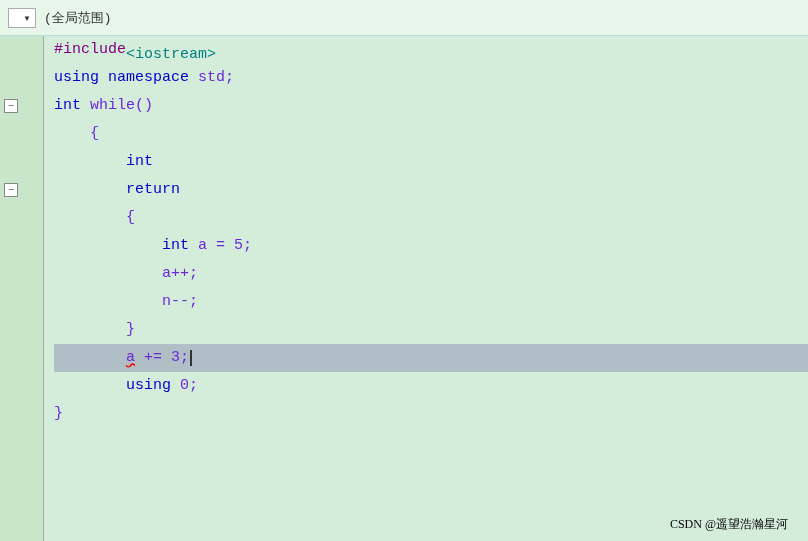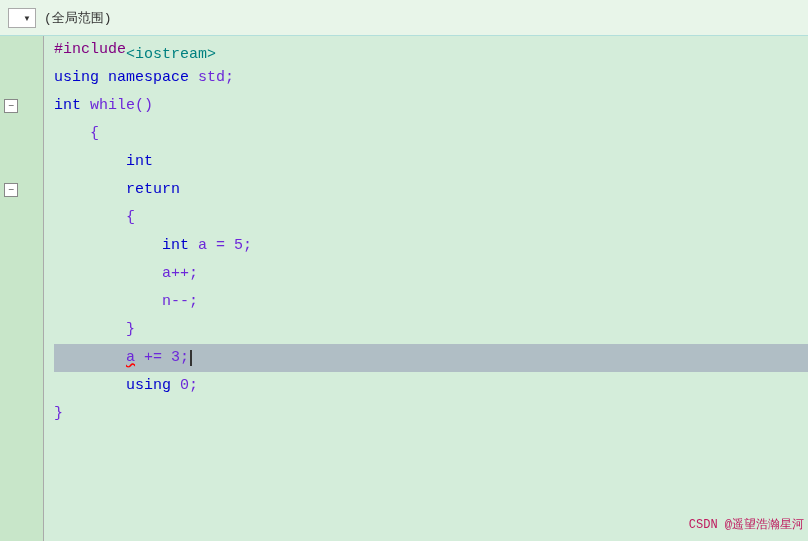--- a/index.html
+++ b/index.html
@@ -125,24 +125,24 @@
       margin-left: 1px;
     }
 
     .underline-err {
       text-decoration: underline wavy red;
     }
 
     .watermark {
       position: absolute;
       bottom: 8px;
-      right: 4px;
+      right: 20px;
       font-size: 12px;
-      color: #be185d;
-      font-family: Liberation Mono, monospace;
+      color: #000000;
+      font-family: Liberation Serif, serif;
     }
   </style>
 </head>
 <body>
 
 <div class="top-bar">
   <button class="dropdown-btn"></button>
   <span class="scope-label">(全局范围)</span>
 </div>
 

